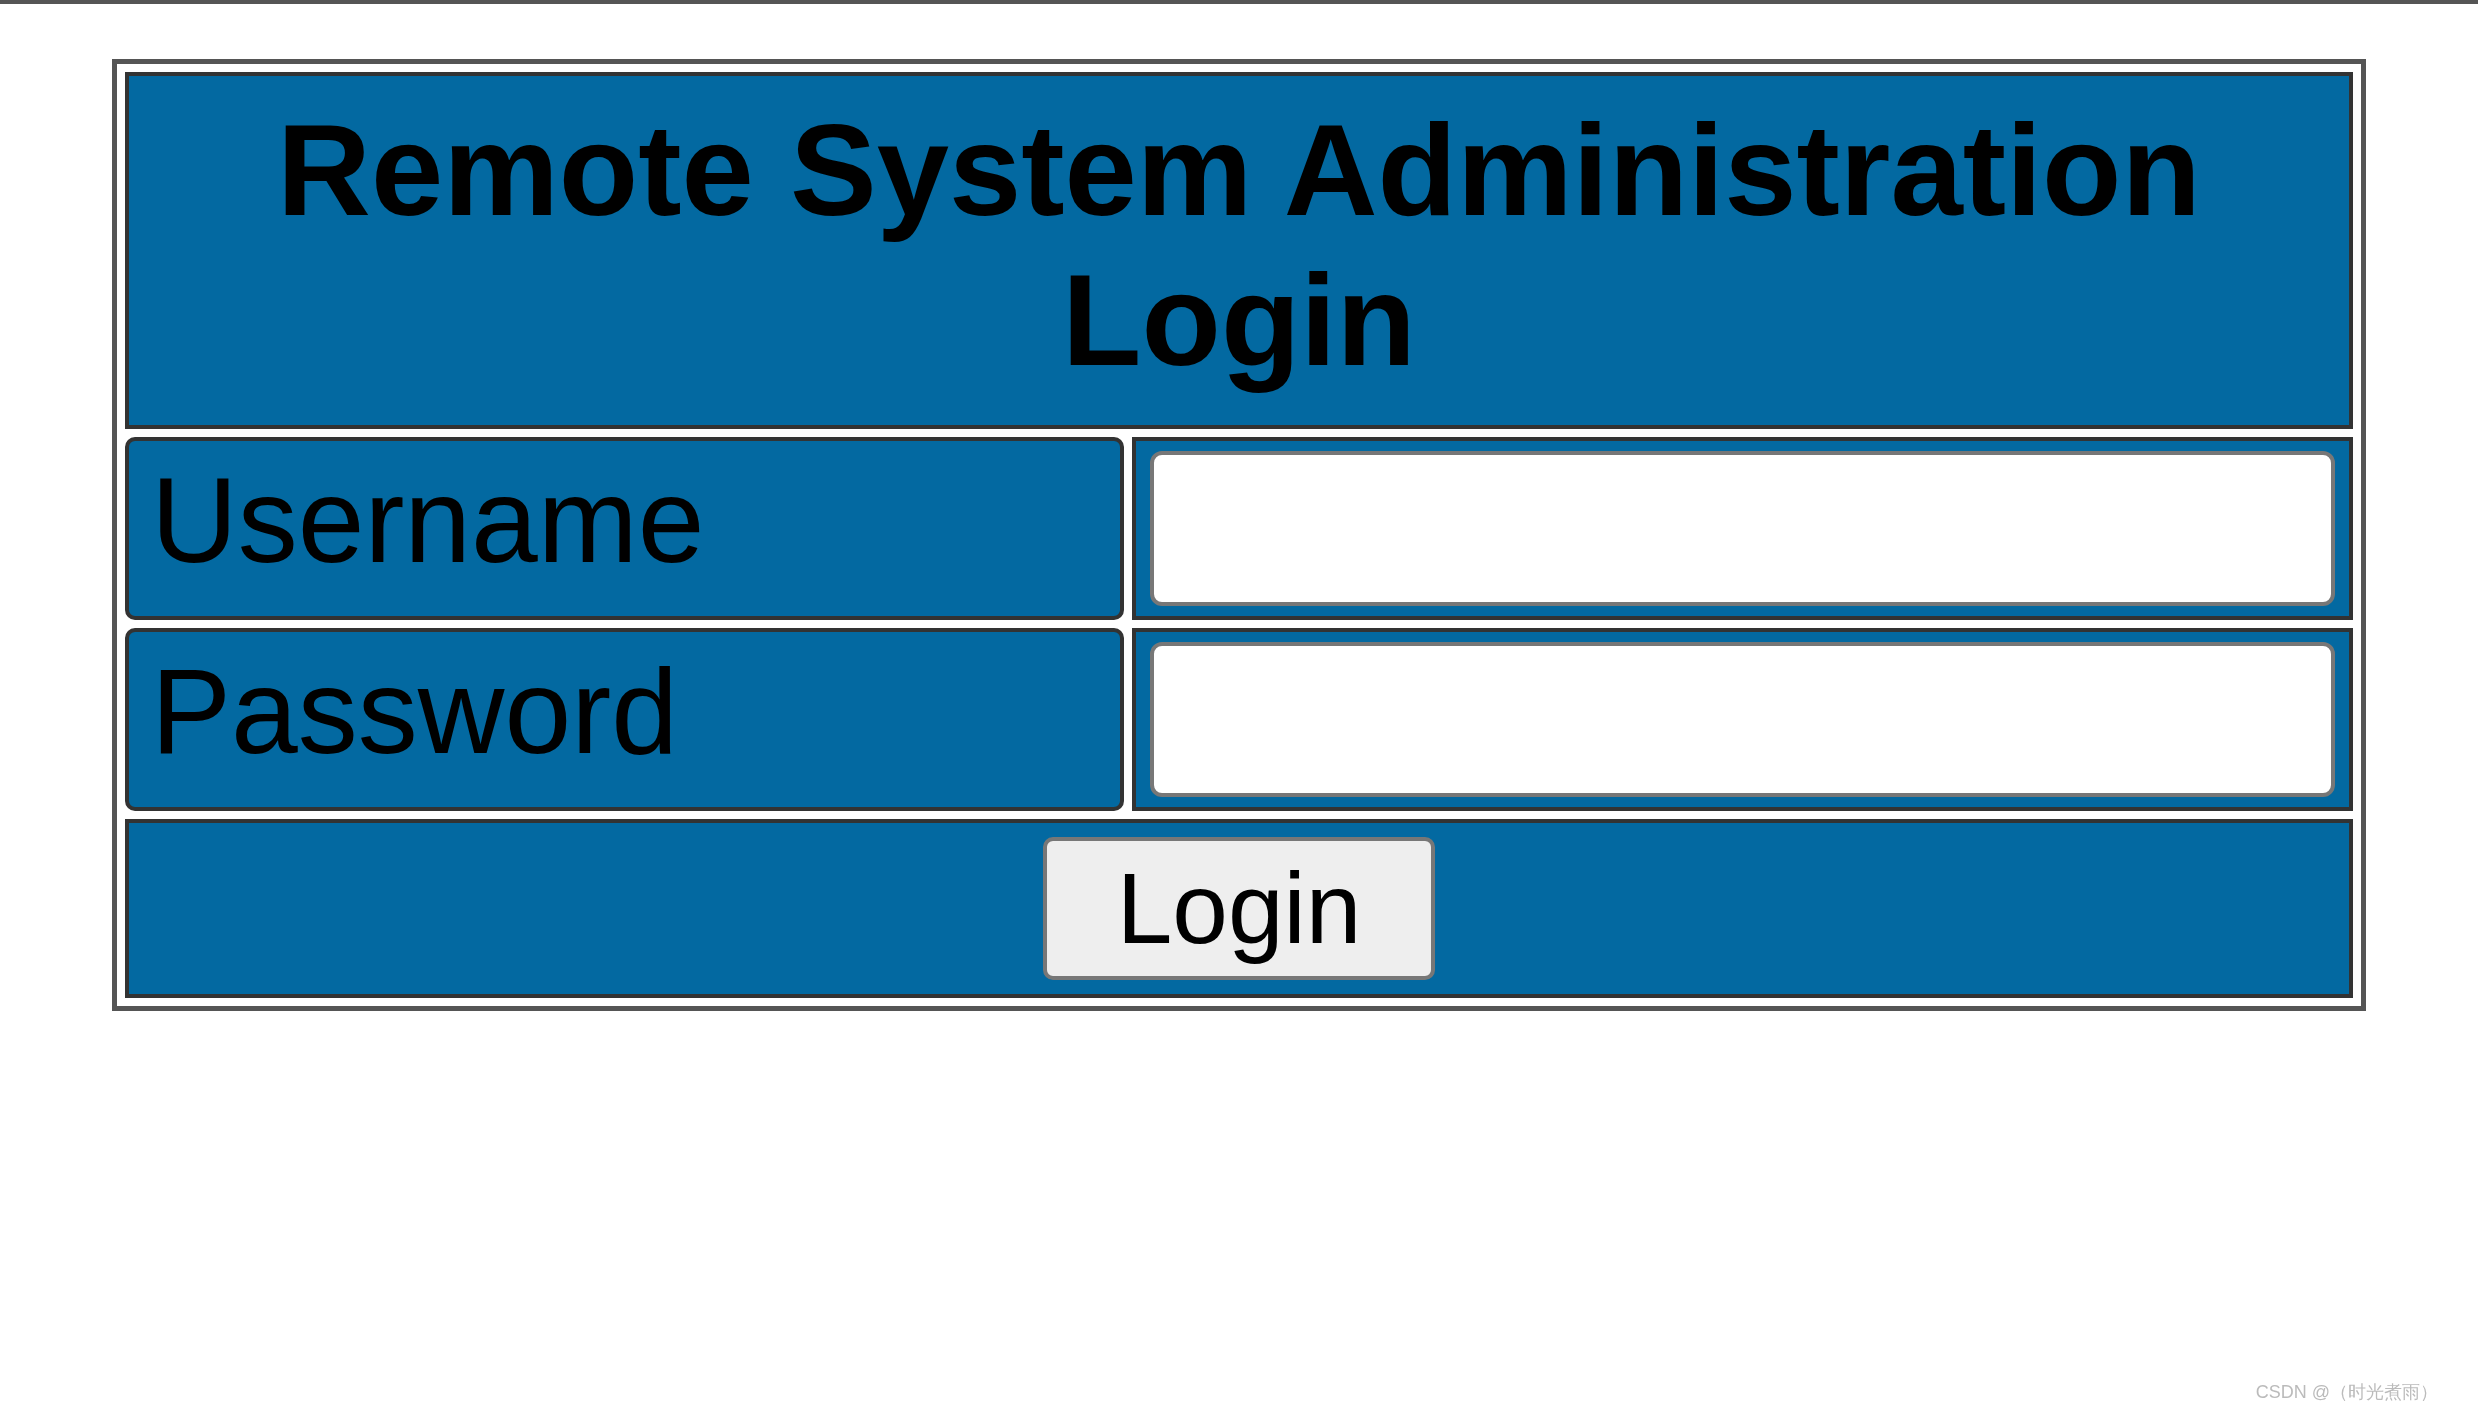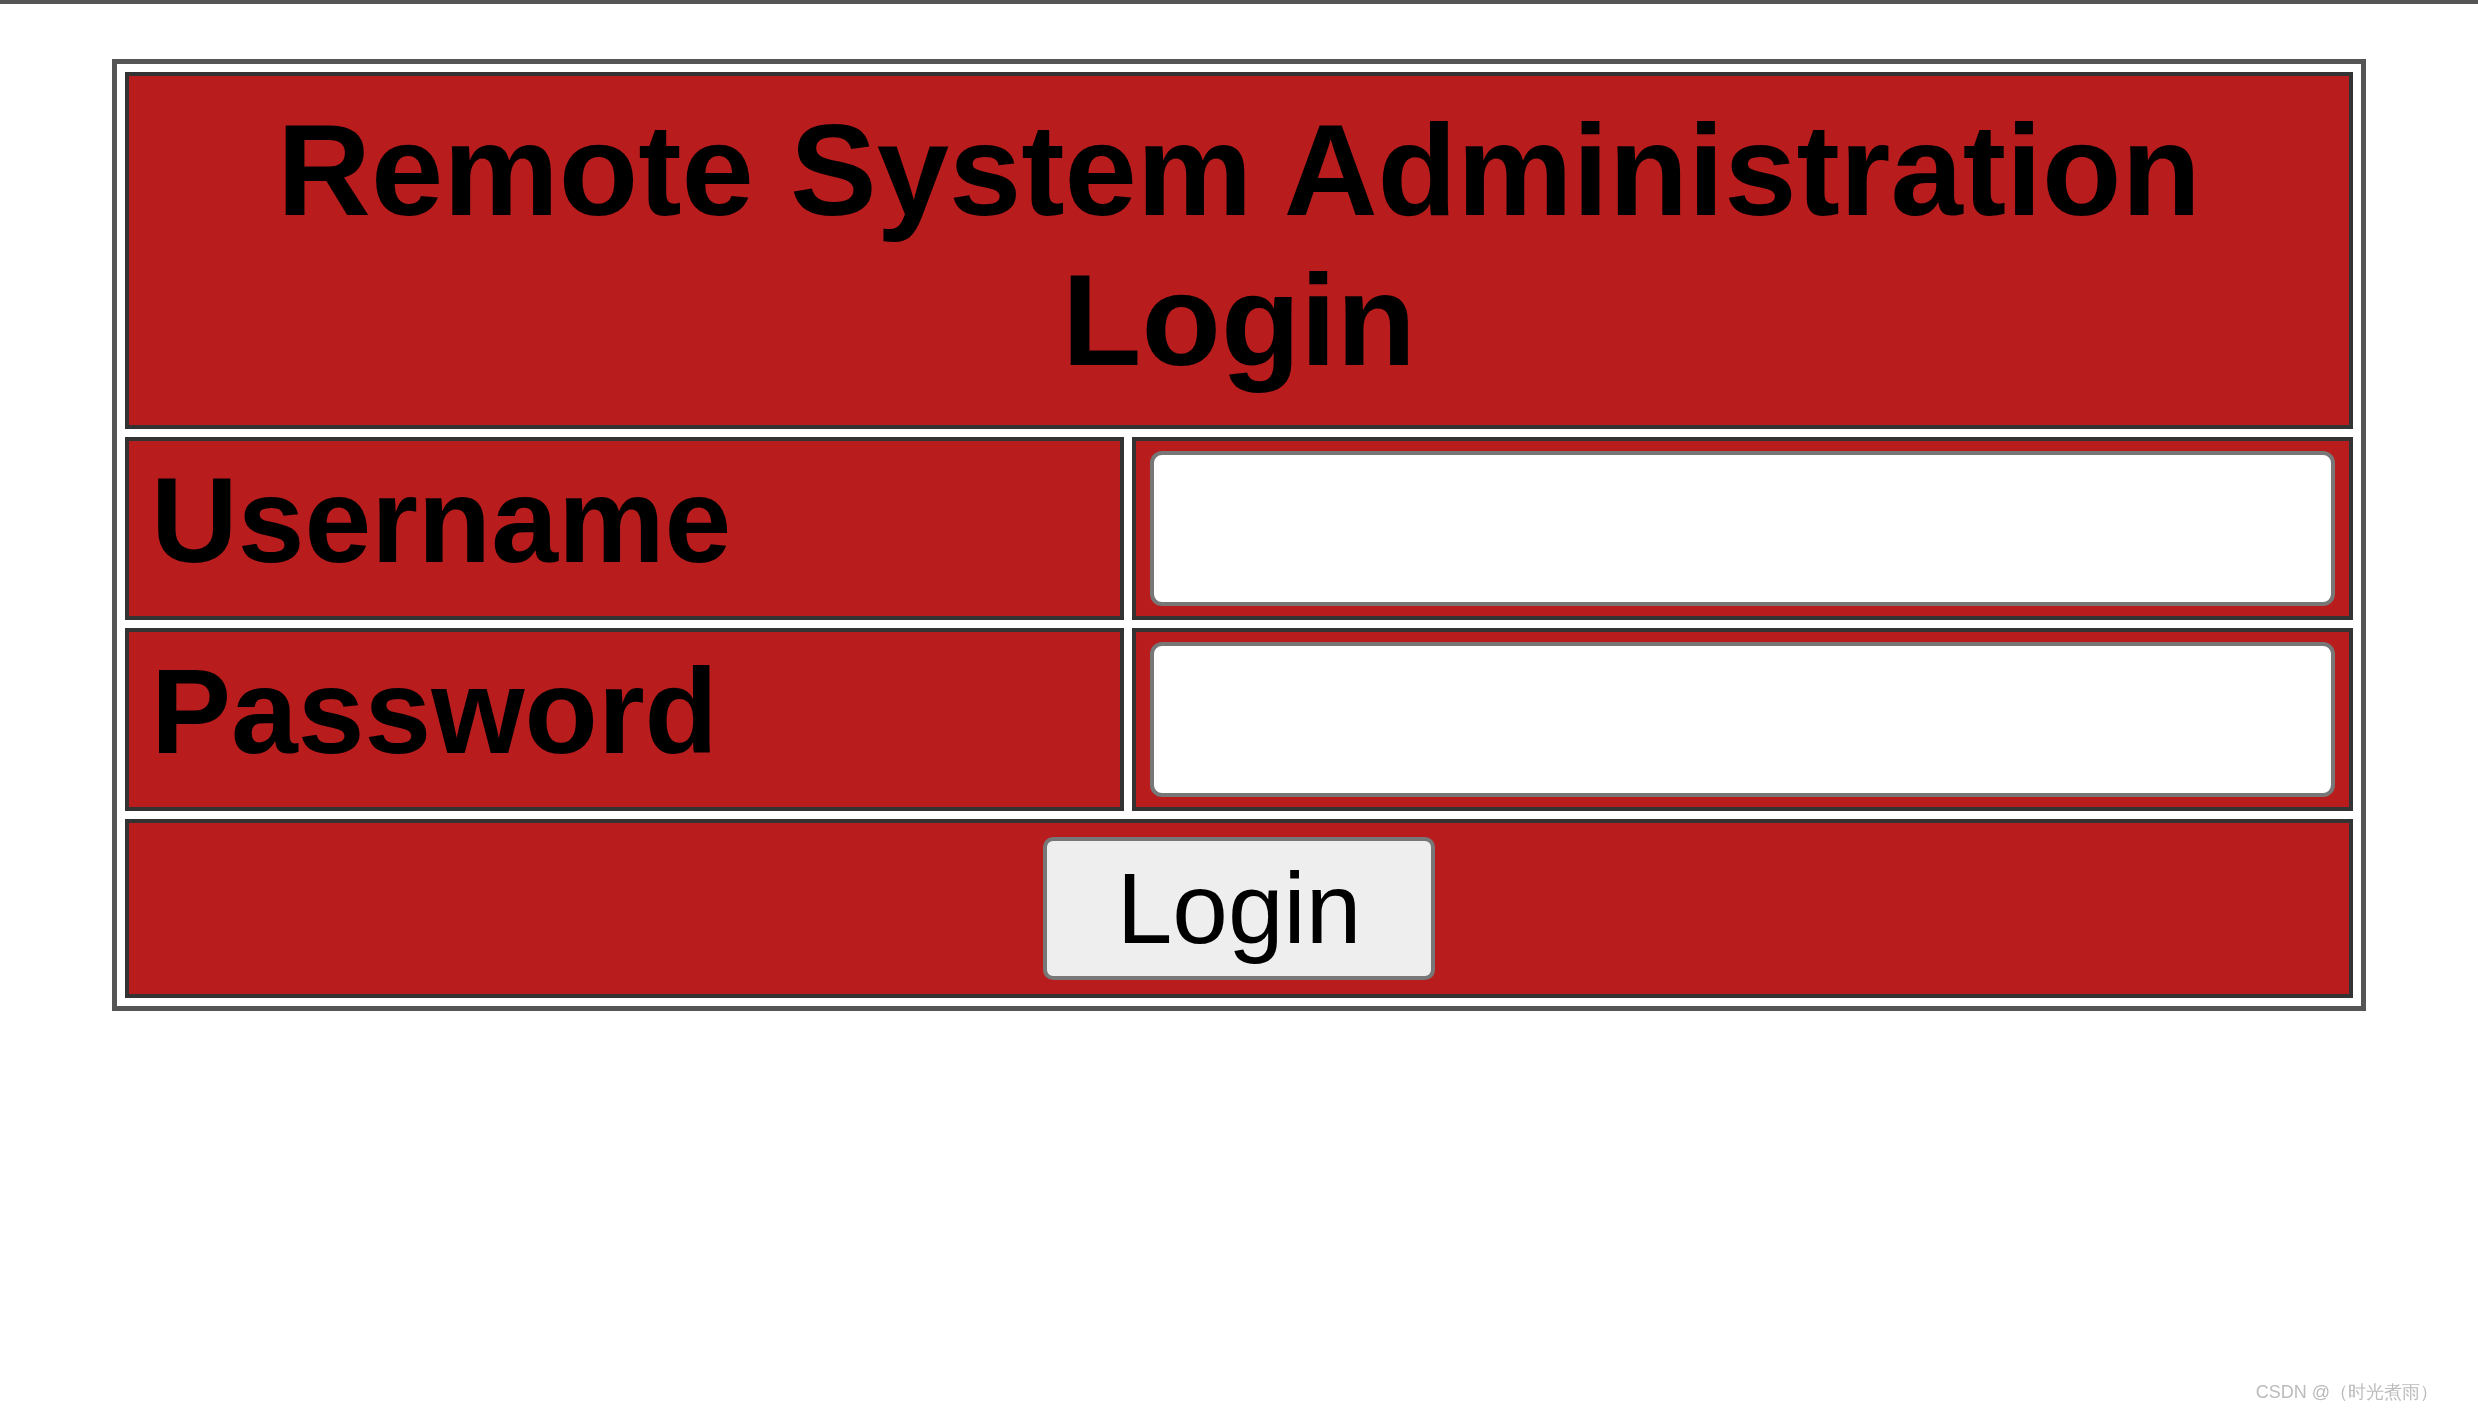--- a/index.html
+++ b/index.html
@@ -25,37 +25,38 @@
       border: 5px solid #555;
     }
     table.login-table {
       width: 100%;
       border-collapse: separate;
       border-spacing: 8px;
     }
     table.login-table th,
     table.login-table td {
       border: 4px solid #333;
-      background: #b91c1c;
+      background: #0369a1;
     }
     table.login-table th[colspan="2"] {
       text-align: center;
       font-weight: 700;
       font-size: 130px;
       line-height: 1.15;
       padding: 20px 40px 30px 40px;
       color: #000;
     }
     .label-cell {
       font-size: 120px;
-      font-weight: 700;
+      font-weight: 400;
       padding: 12px 20px 30px 22px;
       line-height: 1;
       width: 45%;
       color: #000;
+      border-radius: 10px;
     }
     .input-cell {
       padding: 10px 14px;
     }
     .text-input {
       width: 100%;
       height: 155px;
       font-size: 70px;
       border: 4px solid #777;
       border-radius: 12px;

